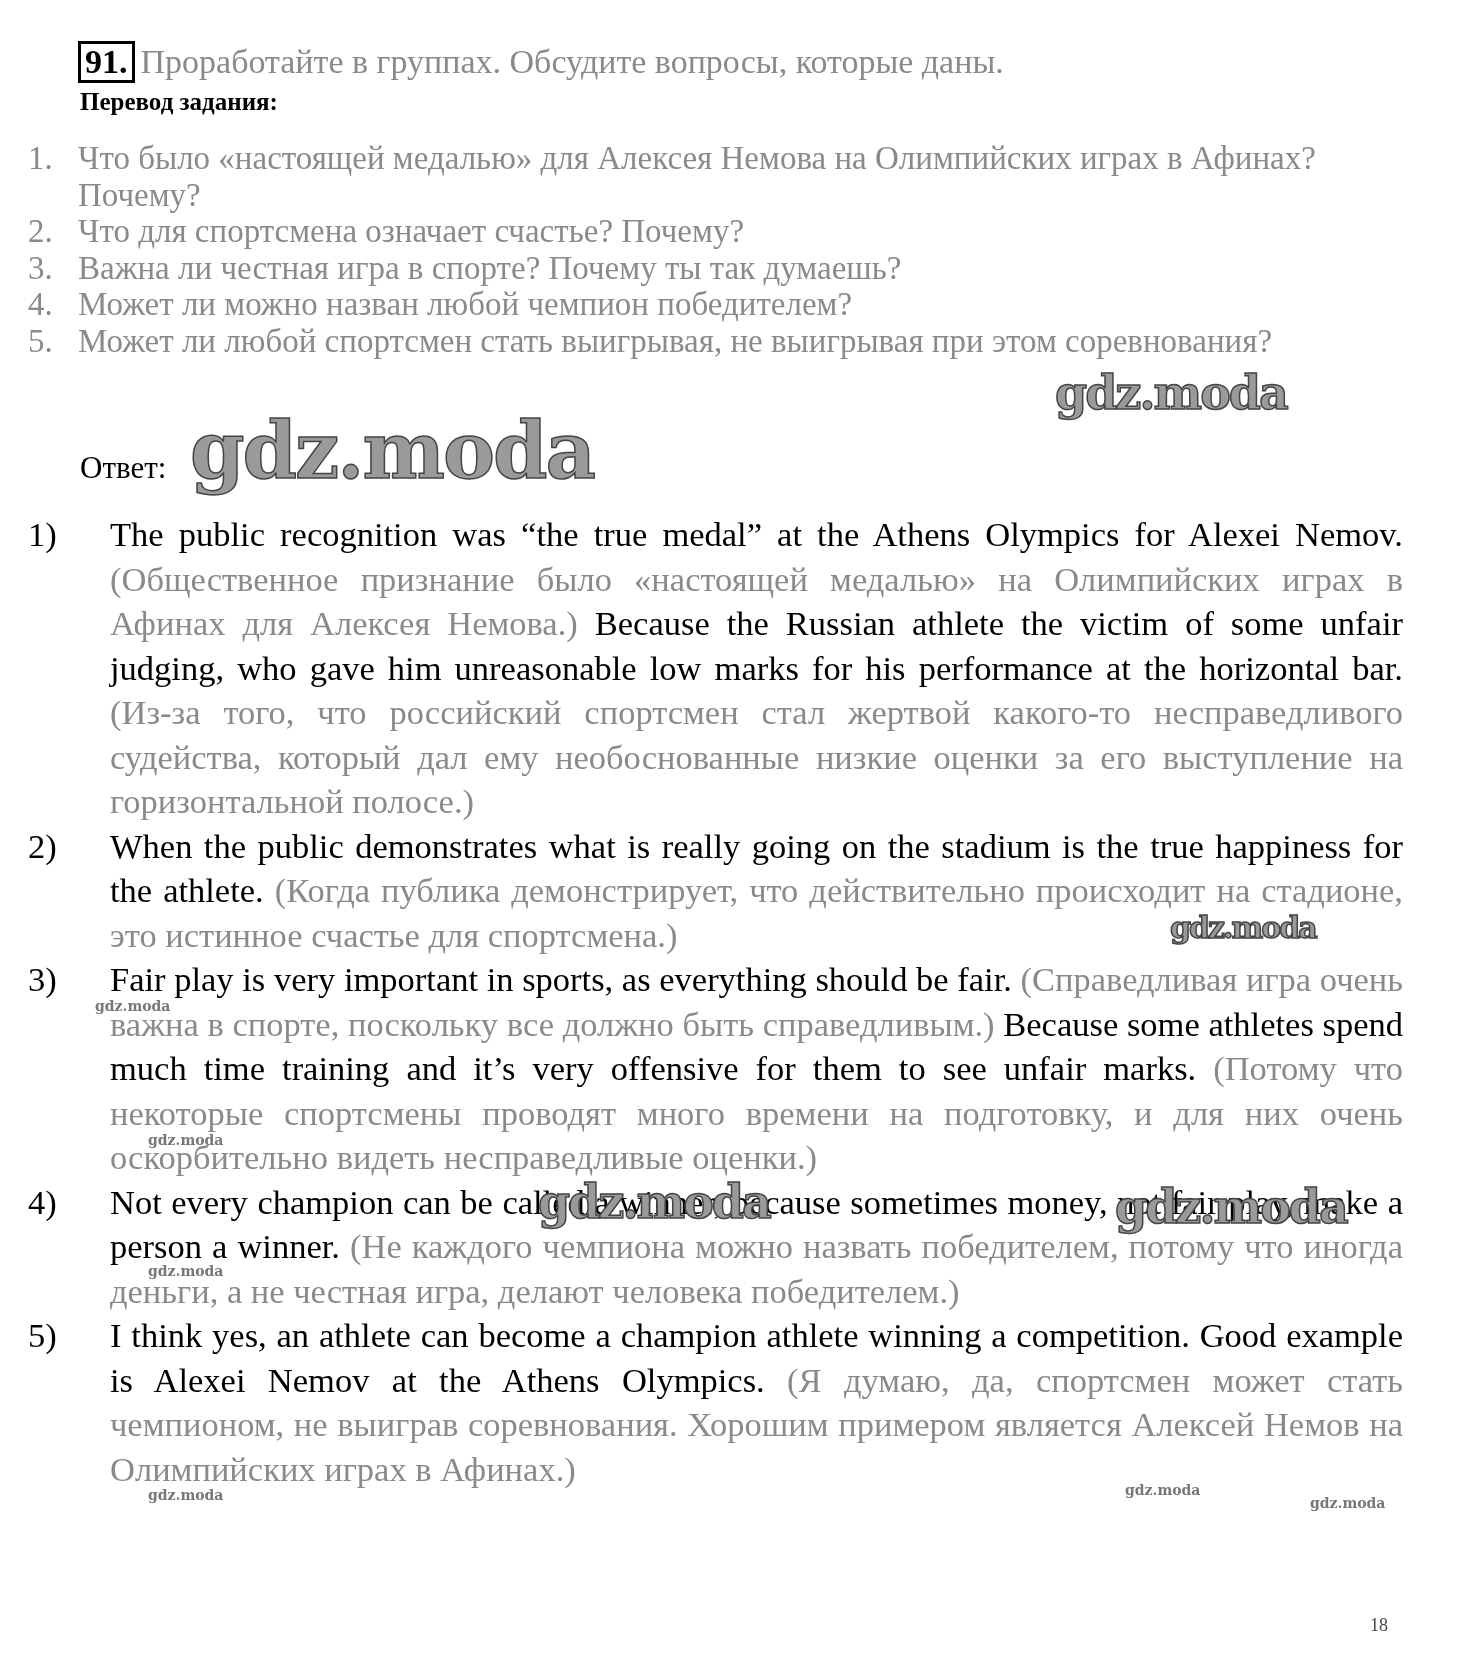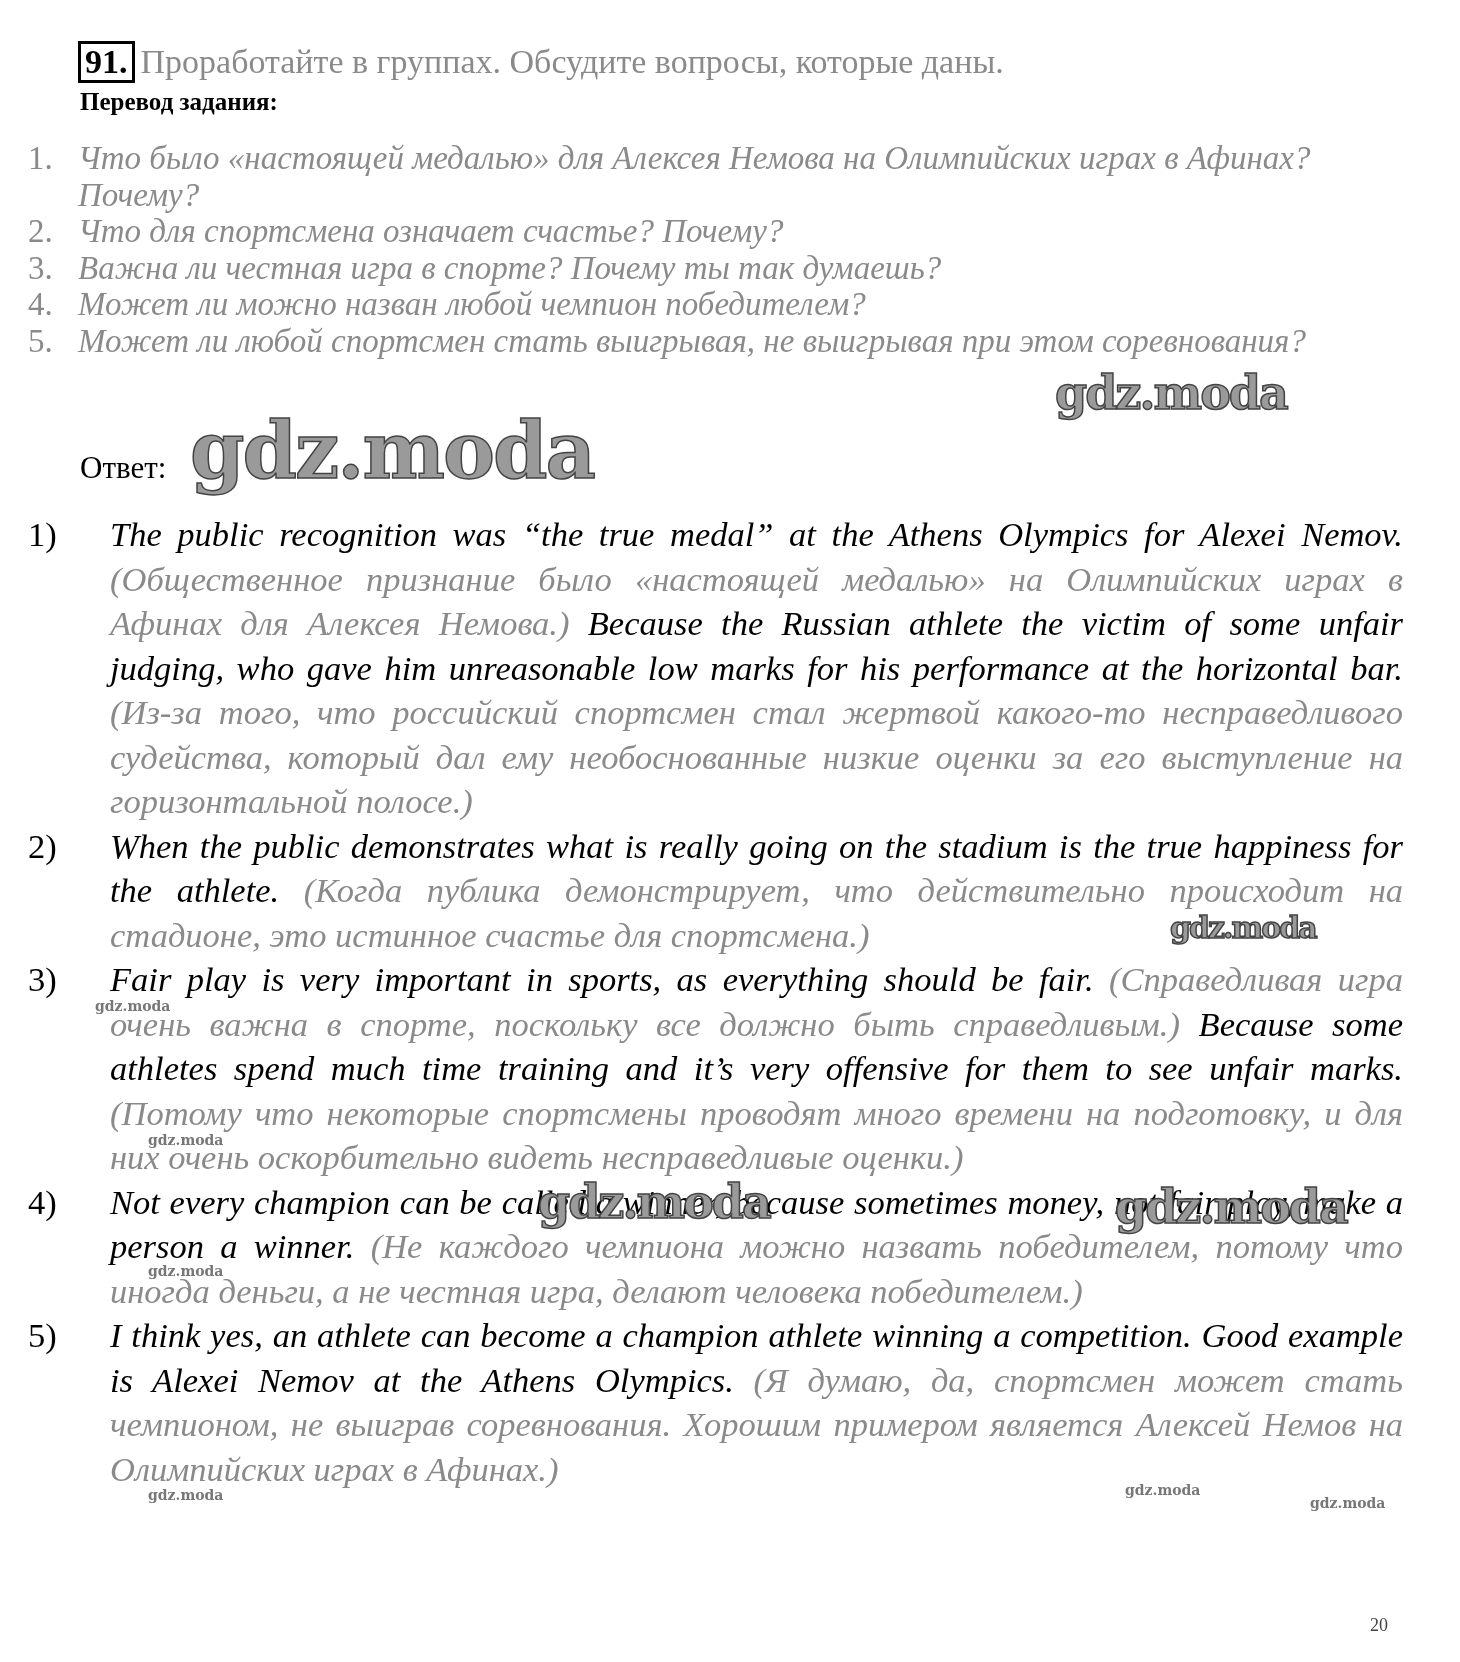--- a/index.html
+++ b/index.html
@@ -6,26 +6,26 @@
     body { width: 1460px; height: 1662px; position: relative; overflow: hidden;
            font-family: "Liberation Serif", "DejaVu Serif", serif; color: #000; }
     .page { position: absolute; left: 0; top: 0; width: 1460px; height: 1574px; }
     .task-line { position: absolute; left: 78px; top: 40px; font-size: 34px; line-height: 44px; white-space: nowrap; }
     .task-num { display: inline-block; border: 3px solid #000; font-weight: bold; padding: 0 4px; line-height: 36px; margin-right: 6px; color: #000; }
     .grey { color: #8a8a8a; }
     .heading { position: absolute; left: 80px; top: 88px; font-size: 25px; font-weight: bold; }
     .qlist { position: absolute; left: 28px; top: 140px; width: 1340px; font-size: 33px; line-height: 36.5px; color: #8a8a8a; }
     .q { display: flex; }
     .q .n { width: 50px; flex: none; }
-    .q .t { flex: 1; font-style: italic; }
+    .q .t { flex: 1; }
     .answer-label { position: absolute; left: 80px; top: 450px; font-size: 31px; font-weight: normal; }
     .alist { position: absolute; left: 28px; top: 512px; width: 1375px; font-size: 34.5px; line-height: 44.5px; }
     .a { display: flex; margin-bottom: 0px; }
     .a .n { width: 82px; flex: none; }
-    .a .t { flex: 1; text-align: justify; font-style: italic; }
+    .a .t { flex: 1; text-align: justify; }
     .ru { color: #8a8a8a; }
     .wm { position: absolute; font-family: "DejaVu Serif", serif; font-weight: bold; color: #9a9a9a;
           -webkit-text-stroke: 1.5px #444; letter-spacing: -2px; white-space: nowrap; }
     .wm-big { font-size: 78px; }
     .wm-mid { font-size: 46px; }
     .wm-sm { font-size: 30px; }
     .wm-tiny { font-size: 14px; -webkit-text-stroke: 0; color: #777; letter-spacing: 0; }
     .page-num { position: absolute; left: 1370px; top: 1615px; font-size: 18px; color: #444; }
   </style>
 </head>
@@ -92,14 +92,14 @@
   <div class="wm wm-sm" style="left:1170px; top:910px;">gdz.moda</div>
   <div class="wm wm-mid" style="left:538px; top:1175px;">gdz.moda</div>
   <div class="wm wm-mid" style="left:1115px; top:1180px;">gdz.moda</div>
   <div class="wm wm-tiny" style="left:95px; top:998px;">gdz.moda</div>
   <div class="wm wm-tiny" style="left:148px; top:1132px;">gdz.moda</div>
   <div class="wm wm-tiny" style="left:148px; top:1263px;">gdz.moda</div>
   <div class="wm wm-tiny" style="left:148px; top:1487px;">gdz.moda</div>
   <div class="wm wm-tiny" style="left:1125px; top:1482px;">gdz.moda</div>
   <div class="wm wm-tiny" style="left:1310px; top:1495px;">gdz.moda</div>
 
-  <div class="page-num">20</div>
+  <div class="page-num">18</div>
 </div>
 
 </body></html>

